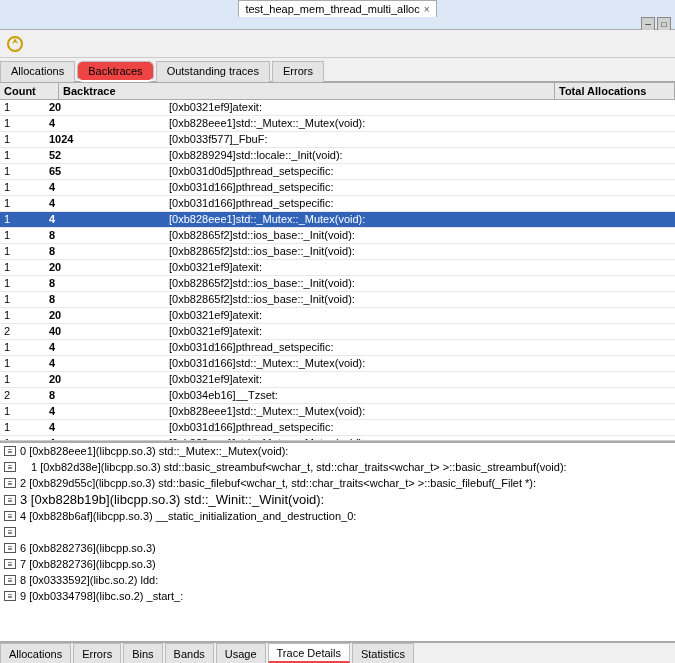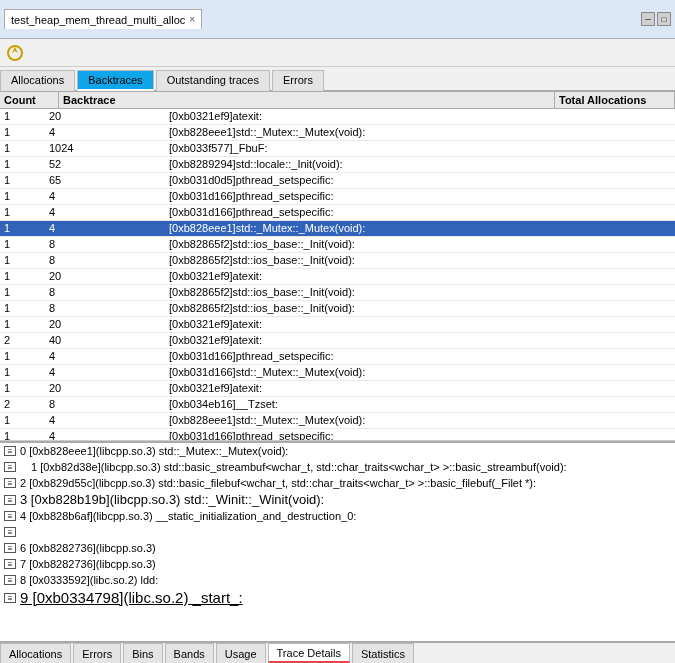--- a/index.html
+++ b/index.html
@@ -9,26 +9,27 @@
       background: #f0f0f0;
       width: 675px;
       height: 663px;
       overflow: hidden;
       display: flex;
       flex-direction: column;
     }
     
     .title-bar {
       background: #dde8f6;
-      height: 39px;
+      height: 30px;
       display: flex;
       align-items: center;
       padding: 0 4px;
       border-bottom: 1px solid #aaa;
       flex-shrink: 0;
+      flex-direction: column;
     }
     .title-tab {
       display: flex;
       align-items: center;
       background: #fff;
       border: 1px solid #aaa;
       border-bottom: none;
       padding: 2px 6px;
       font-size: 11px;
       gap: 4px;
@@ -86,24 +87,25 @@
       border: 1px solid #bbb;
       border-bottom: none;
       background: #e4e4e4;
       cursor: pointer;
       font-size: 11px;
       margin-right: 2px;
       position: relative;
       bottom: -1px;
     }
     .tab.active {
-      background: #0ea5e9;
+      background: #ef4444;
       border-bottom: 2px solid #fff;
       font-weight: normal;
       z-index: 1;
+      border-radius: 6px;
     }
     
     .main-content {
       flex: 1;
       display: flex;
       flex-direction: column;
       overflow: hidden;
       background: #fff;
     }
     
@@ -144,21 +146,21 @@
       background: #3163b8;
       color: #fff;
     }
     .td {
       padding: 1px 4px;
       white-space: nowrap;
       overflow: hidden;
       font-size: 11px;
     }
     .td-count { width: 45px; }
-    .td-total { width: 120px; }
+    .td-total { width: 120px; font-weight: bold; }
     .td-backtrace { flex: 1; overflow: hidden; text-overflow: ellipsis; }
     
     .details-area {
       height: 200px;
       overflow-y: auto;
       overflow-x: hidden;
       background: #fff;
       border-top: 2px solid #aaa;
       flex-shrink: 0;
     }
@@ -396,21 +398,21 @@
       <div class="detail-row">
         <span style="display: inline-block; width: 12px; height: 10px; border: 1px solid rgb(85, 85, 85); font-size: 8px; text-align: center; line-height: 10px; flex-shrink: 0;">≡</span>
         <span style="font-size: 11px; color: rgb(0, 0, 0);">7 [0xb8282736](libcpp.so.3)</span>
       </div>
       <div class="detail-row">
         <span style="display: inline-block; width: 12px; height: 10px; border: 1px solid rgb(85, 85, 85); font-size: 8px; text-align: center; line-height: 10px; flex-shrink: 0;">≡</span>
         <span style="font-size: 11px; color: rgb(0, 0, 0);">8 [0x0333592](libc.so.2) ldd:</span>
       </div>
       <div class="detail-row">
         <span style="display: inline-block; width: 12px; height: 10px; border: 1px solid rgb(85, 85, 85); font-size: 8px; text-align: center; line-height: 10px; flex-shrink: 0;">≡</span>
-        <span style="font-size: 15px; color: rgb(0, 0, 0); text-decoration: underline;">9 [0xb0334798](libc.so.2) _start_:</span>
+        <span style="font-size: 11px; color: rgb(0, 0, 0);">9 [0xb0334798](libc.so.2) _start_:</span>
       </div>
     </div>
 </div>
 
 <div class="bottom-tab-bar">
 
 <div class="bottom-tab">Allocations</div>
     <div class="bottom-tab">Errors</div>
     <div class="bottom-tab">Bins</div>
     <div class="bottom-tab">Bands</div>

